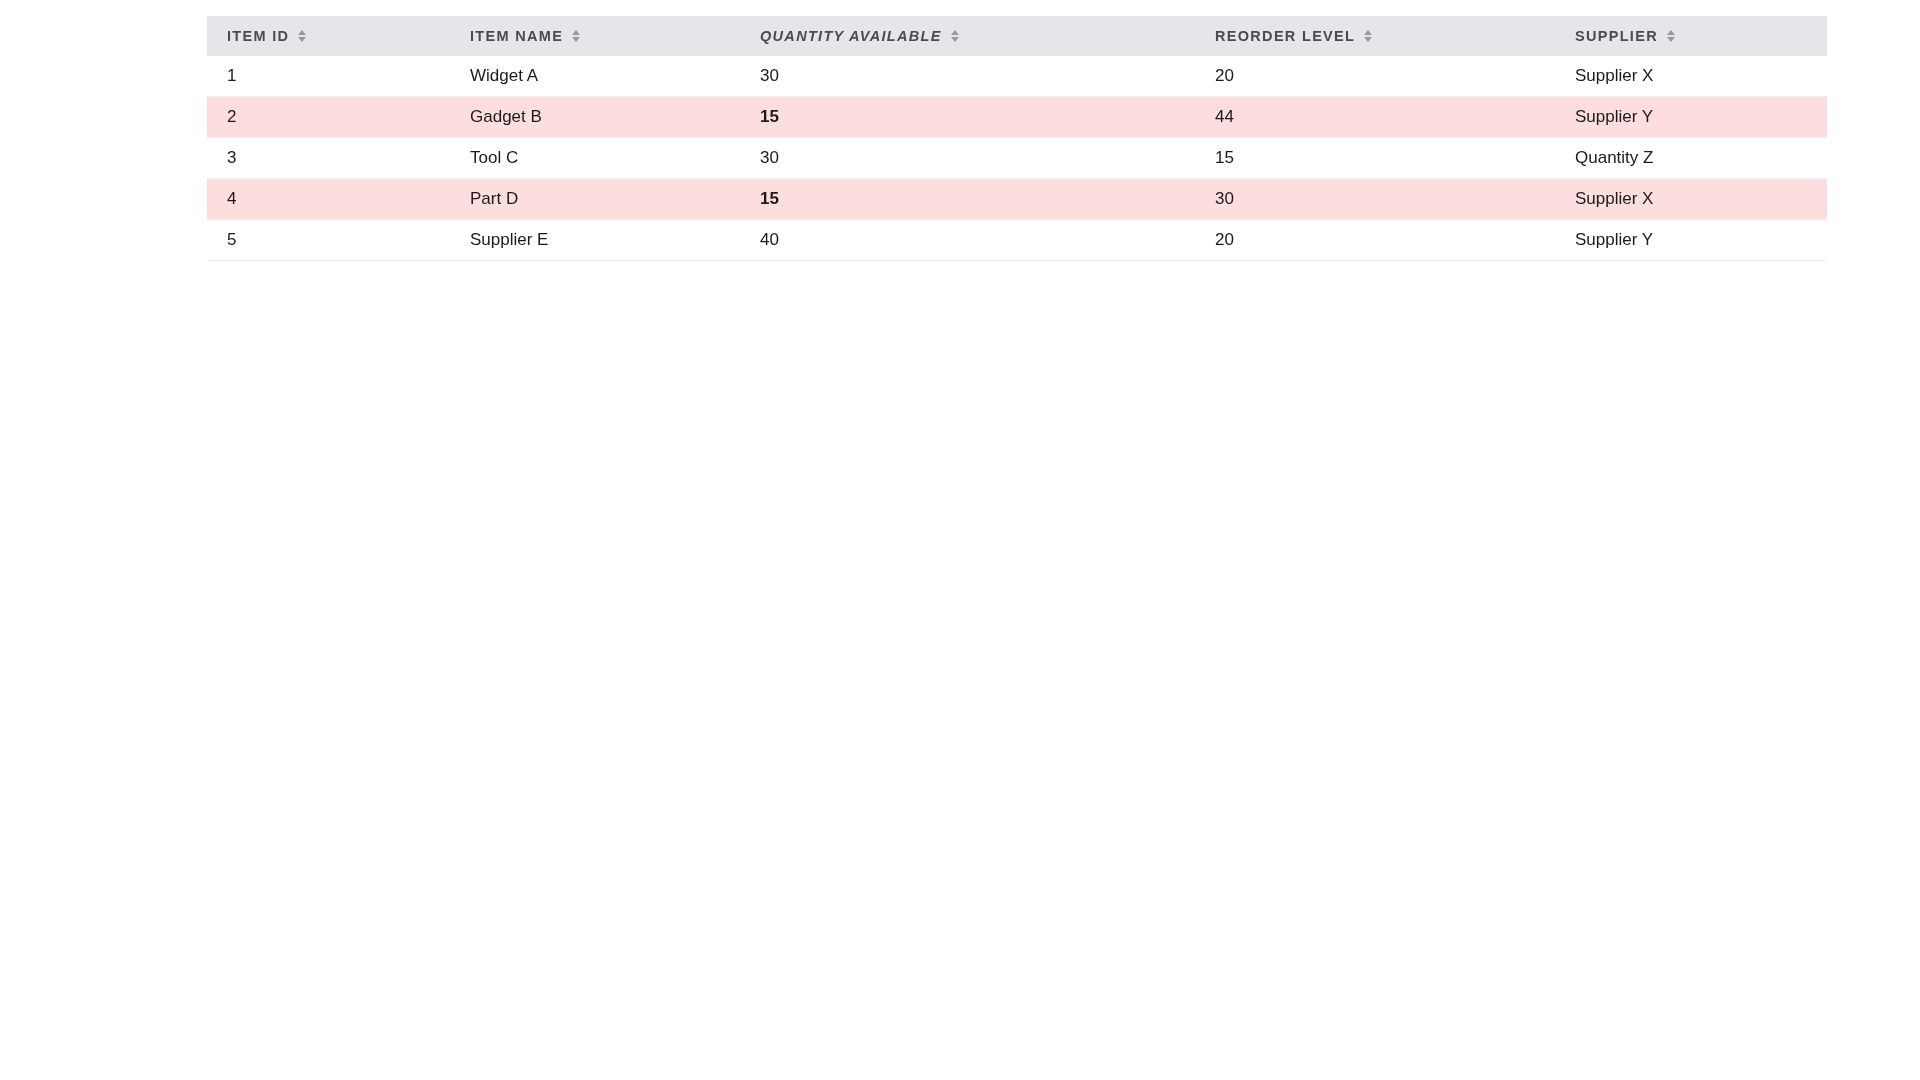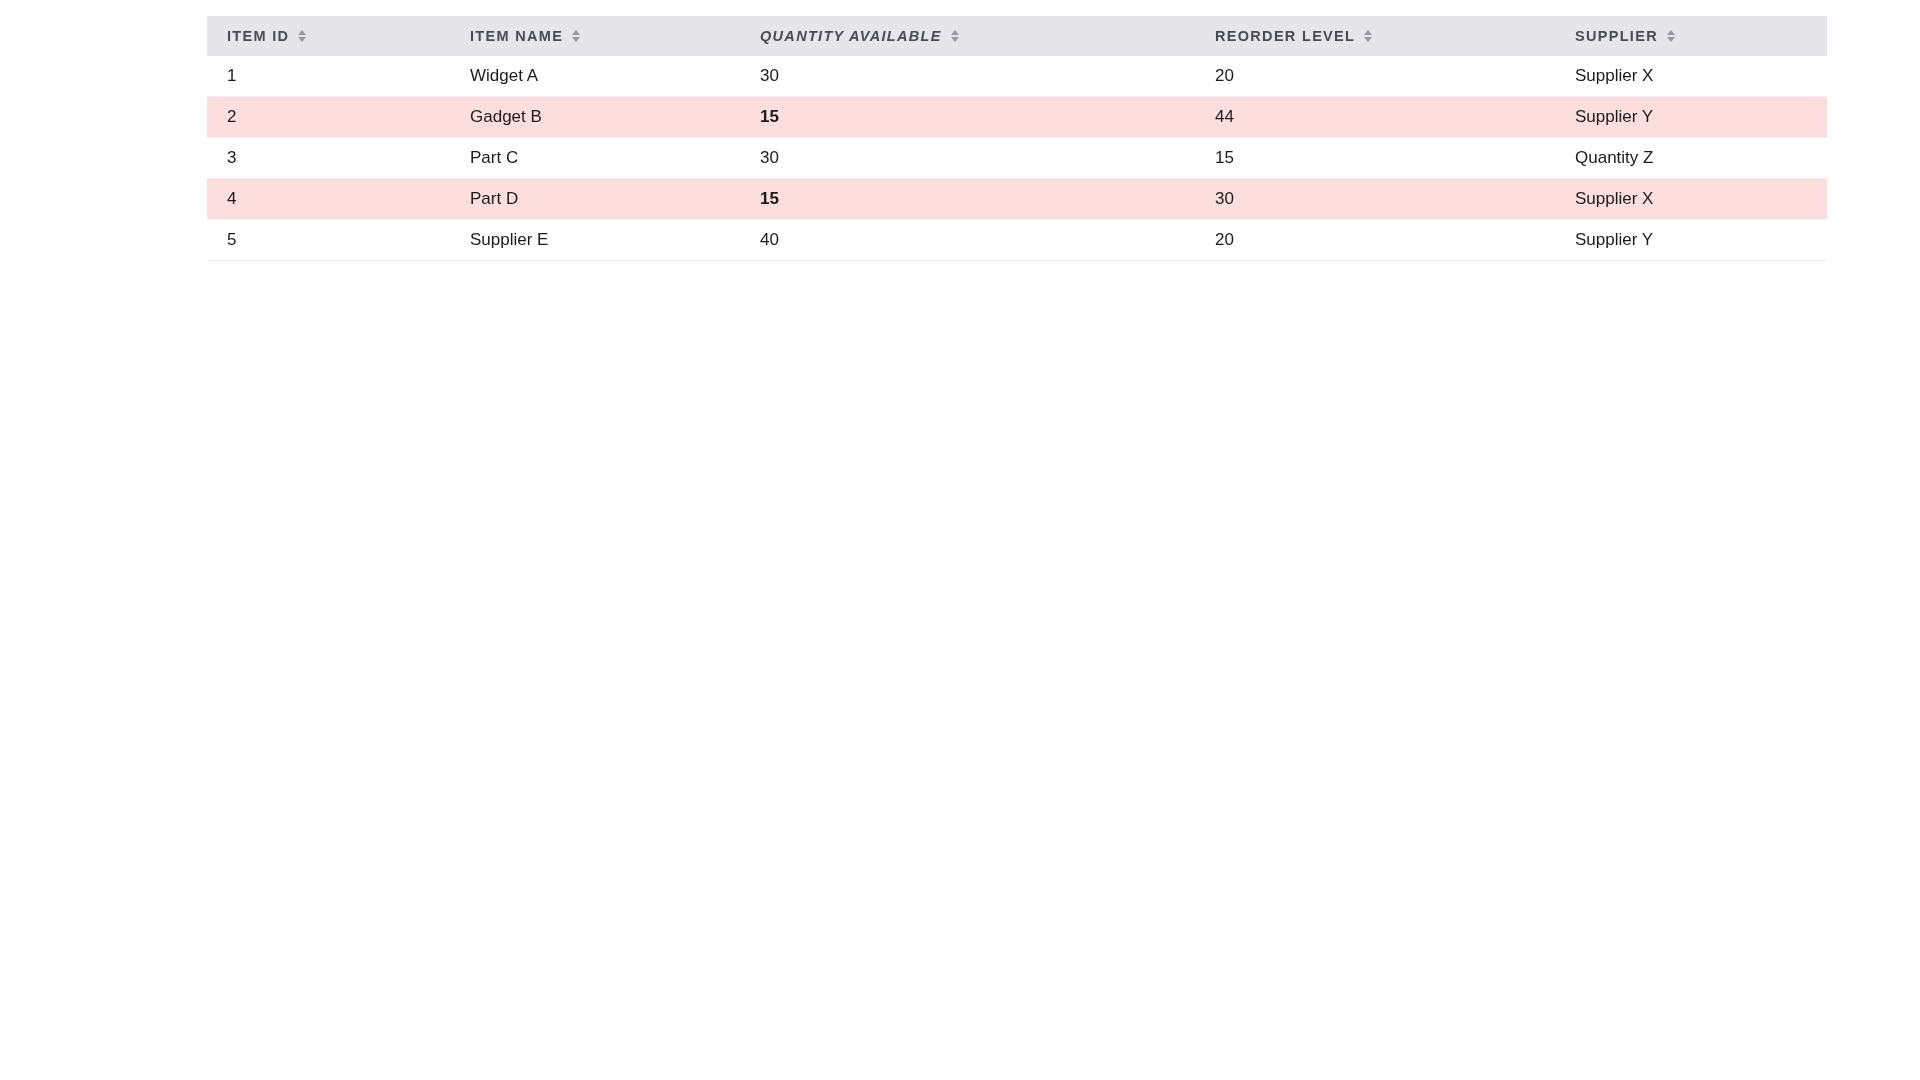--- a/index.html
+++ b/index.html
@@ -150,21 +150,21 @@
         </tr>
         <tr class="low-stock">
           <td>2</td>
           <td>Gadget B</td>
           <td class="qty-low">15</td>
           <td>44</td>
           <td>Supplier Y</td>
         </tr>
         <tr>
           <td>3</td>
-          <td>Part C</td>
+          <td>Tool C</td>
           <td>30</td>
           <td>15</td>
           <td>Quantity Z</td>
         </tr>
         <tr class="low-stock">
           <td>4</td>
           <td>Part D</td>
           <td class="qty-low">15</td>
           <td>30</td>
           <td>Supplier X</td>

